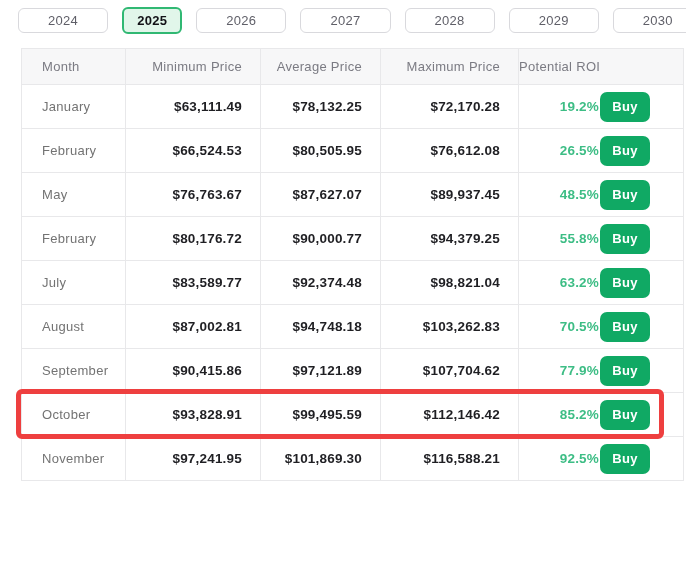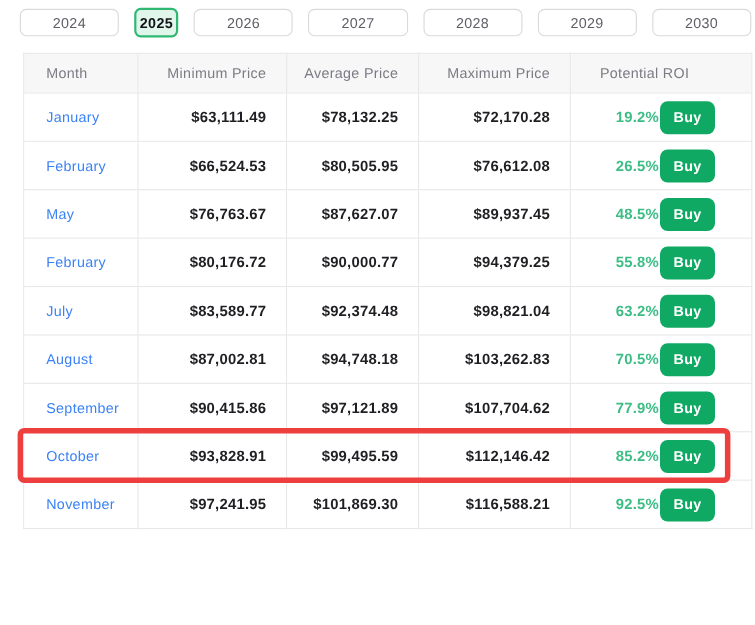--- a/index.html
+++ b/index.html
@@ -32,21 +32,21 @@
     letter-spacing: 0.3px;
     cursor: pointer;
     flex: 0 0 auto;
   }
   .tab.active {
     background: #e1f6ea;
     border: 2px solid #30b873;
     color: #121217;
     font-weight: bold;
     height: 27px;
-    padding: 0 3px;
+    padding: 0 13px;
   }
 
   
   .table-wrap {
     position: relative;
     margin: 13px 0 0 21px;
     width: 662px;
   }
   table {
     width: 662px;
@@ -62,23 +62,23 @@
     background: #f7f7f8;
     height: 36px;
     color: #7b7b83;
     font-weight: normal;
     letter-spacing: 0.3px;
   }
   tbody td { height: 44px; background: #ffffff; }
 
   .al { text-align: left;  padding-left: 20px; }
   .ar { text-align: right; padding-right: 18px; }
-  .ar-roi { text-align: center; padding-right: 30px; }
-
-  td.month { color: #3b82f6; letter-spacing: 0.3px; }
+  .ar-roi { text-align: left; padding-right: 30px; }
+
+  td.month { color: #737373; letter-spacing: 0.3px; }
   td.price {
     color: #1f1f23;
     font-weight: bold;
     font-size: 13.5px;
     letter-spacing: 0.2px;
   }
   td.roi-cell { padding: 0; }
   .roi-inner {
     display: flex; align-items: center; justify-content: flex-end;
     gap: 1px;

